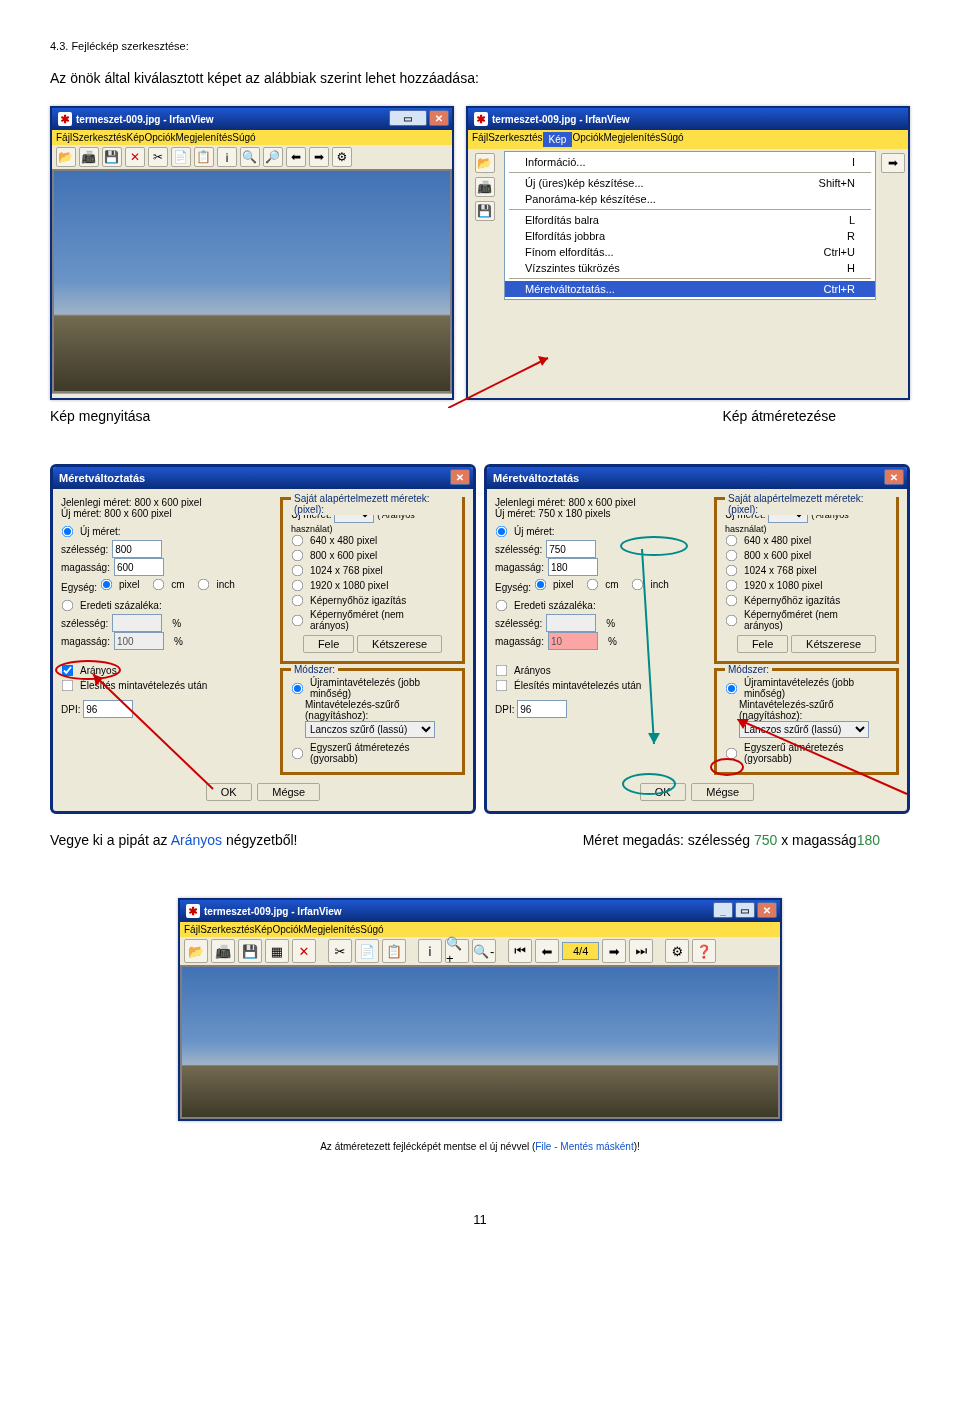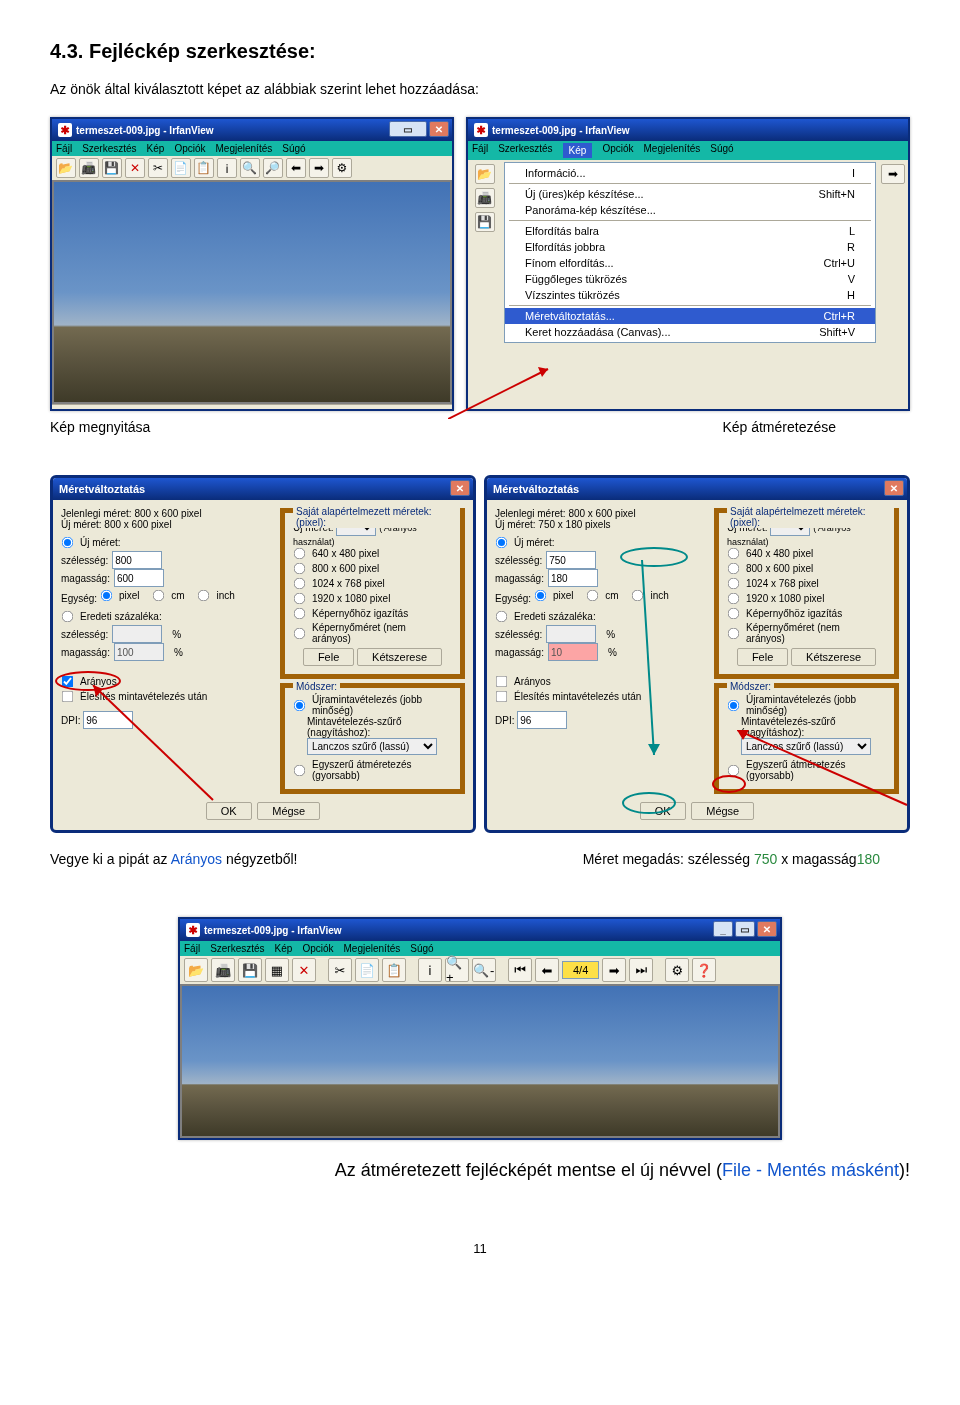--- a/index.html
+++ b/index.html
@@ -4,21 +4,21 @@
 <style>
   body {
     font-family: Arial, sans-serif;
     background: #fff;
     margin: 0;
     padding: 40px 50px;
     width: 860px;
     font-size: 14px;
     color: #000;
   }
-  h2 { font-size: 20px; margin: 0 0 18px 0; font-weight: bold; }
+  h2 { font-size: 11px; margin: 0 0 18px 0; font-weight: normal; }
   .intro { margin-bottom: 20px; }
   
   .row { display: flex; justify-content: space-between; margin-bottom: 8px; }
   
   
   .win {
     border: 2px solid #0a2c7a;
     background: #ece9d8;
     box-shadow: 0 0 3px rgba(0,0,0,.3);
     font-size: 10px;
@@ -38,21 +38,21 @@
     width: 14px; height: 14px;
     background: #fff;
     border-radius: 2px;
     display: flex; align-items: center; justify-content: center;
     color: #c00; font-size: 11px;
   }
   .titlebar-btns { position: absolute; right: 3px; top: 2px; display: flex; gap: 2px; }
   .tb-btn { width: 18px; height: 14px; background:#d7e4f5; border:1px solid #4a6aa8; border-radius: 2px; display:flex;align-items:center;justify-content:center; font-size:10px; color:#333;}
   .tb-btn.close{ background:#e07a5f; color:#fff;}
   .tb-btn.max-only{ width:36px;}
-  .menubar { background:#14b8a6; padding:2px 4px; display:flex; gap:10px; font-size:10px;}
+  .menubar { background:#fde047; padding:2px 4px; display:flex; font-size:10px;}
   .toolbar { background:#ece9d8; padding:2px 4px; display:flex; gap:3px; align-items:center;}
   .tbtn { width:18px;height:18px;border:1px solid #aca899;background:#f5f3ea;border-radius:2px;display:flex;align-items:center;justify-content:center;font-size:12px;}
   .viewport{ background:#7f7f7f; padding:2px; display:flex; align-items:center; justify-content:center;}
   .sky{ background:linear-gradient(to bottom,#4272b5 0%,#6a94c7 50%,#9fb3c8 65%,#736a50 66%,#5c5540 80%,#3e3a28 100%); width:100%;}
   .statusbar{background:#ece9d8;padding:2px 4px;font-size:9px;color:#333;border-top:1px solid #aca899;}
   
   
   .menu-win { width: 440px; }
   .menu-highlight { background:#2f5bcf; color:#fff; padding:2px 6px;}
   .dropdown {
@@ -69,21 +69,21 @@
   
   .dlg{
     border:3px solid #0a2c7a; border-radius:6px;
     background:#ece9d8;
     width: 420px;
     font-size:10px;
     position: relative;
   }
   .dlg .titlebar{ border-radius:3px 3px 0 0; height:18px; font-size:11px;}
   .dlg-body{ padding:8px; position:relative;}
-  .fieldset{ border:5px solid #a16207; padding:6px 8px 8px 8px; margin-bottom:4px; position:relative;}
+  .fieldset{ border:3px solid #a16207; padding:6px 8px 8px 8px; margin-bottom:4px; position:relative;}
   .fieldset .legend{ position:absolute; top:-7px; left:8px; background:#ece9d8; padding:0 3px; color:#0a2c7a; font-size:10px;}
   .inline{ display:inline-flex; align-items:center; gap:4px; margin-right:10px;}
   .dlg input[type=text]{ width:44px; height:14px; font-size:10px; border:1px solid #7f9db9; padding:1px 2px;}
   .dlg input[type=radio],.dlg input[type=checkbox]{ margin:0 2px 0 0; transform:scale(.9);}
   .dlg select{ font-size:10px; border:1px solid #7f9db9; height:17px;}
   .dlg .btn{ display:inline-block; padding:2px 14px; border:1px solid #aca899; background:#ece9d8; border-radius:2px; font-size:11px;}
   .dlg .btn-row{text-align:center; padding:4px 0 2px 0;}
   .cols{ display:flex; gap:6px;}
   .colL{flex:1;}
   .colR{width:185px;}
@@ -92,21 +92,21 @@
   
   .caption2{ font-size:14px; margin-top:8px;}
   .caption2 .blue{ color:#1155cc;}
   .caption2 .green{ color:#2a8a3f;}
   
   
   .wide-win{ width:600px; margin:50px auto 0 auto;}
   .wide-win .sky{ height:150px;}
   .wide-toolbar .tbtn{width:22px;height:22px;font-size:13px;}
   
-  .bottom-caption{ text-align:right; margin-top:20px; font-size:18px;}
+  .bottom-caption{ text-align:center; margin-top:20px; font-size:10px;}
   .bottom-caption .blue{ color:#1155cc;}
   
   .page-num{ text-align:center; margin-top:60px; font-size:13px;}
   
   .red-line{ stroke:#cc0000; stroke-width:2; fill:none;}
   .teal-line{ stroke:#008a8a; stroke-width:2; fill:none;}
 </style>
 </head>
 <body>
 
@@ -193,35 +193,27 @@
           </div>
         <div class="item">
             <span>Elfordítás jobbra</span>
             <span>R</span>
           </div>
         <div class="item">
             <span>Fínom elfordítás...</span>
             <span>Ctrl+U</span>
           </div>
         <div class="item">
-            <span>Függőleges tükrözés</span>
-            <span>V</span>
-          </div>
-        <div class="item">
             <span>Vízszintes tükrözés</span>
             <span>H</span>
           </div>
         <div class="sep"></div>
         <div class="item sel">
             <span>Méretváltoztatás...</span>
             <span>Ctrl+R</span>
-          </div>
-        <div class="item">
-            <span>Keret hozzáadása (Canvas)...</span>
-            <span>Shift+V</span>
           </div>
       </div>
       <div style="width:30px;background:#ece9d8;display:flex;align-items:flex-start;justify-content:center;padding-top:4px;">
         <span class="tbtn" style="width:22px;">➡</span>
       </div>
     </div>
 
     <svg class="arrow-red" style="left:-20px;bottom:-10px;width:120px;height:70px;">
       <line x1="0" y1="70" x2="100" y2="20" class="red-line"></line>
       <polygon points="100,20 90,18 94,28" fill="#cc0000"></polygon>

